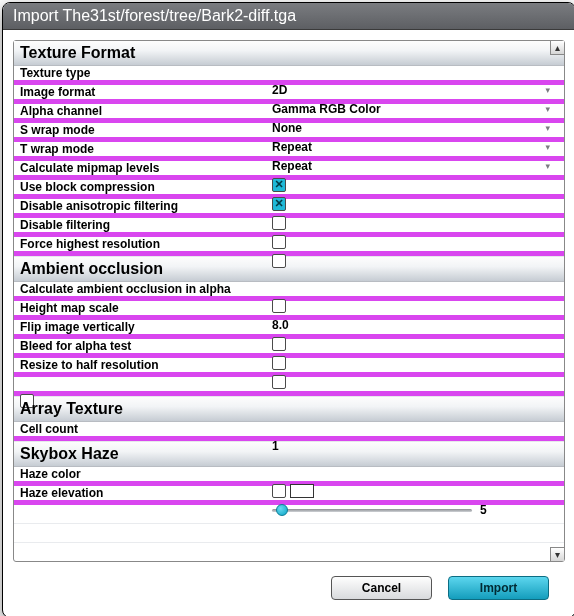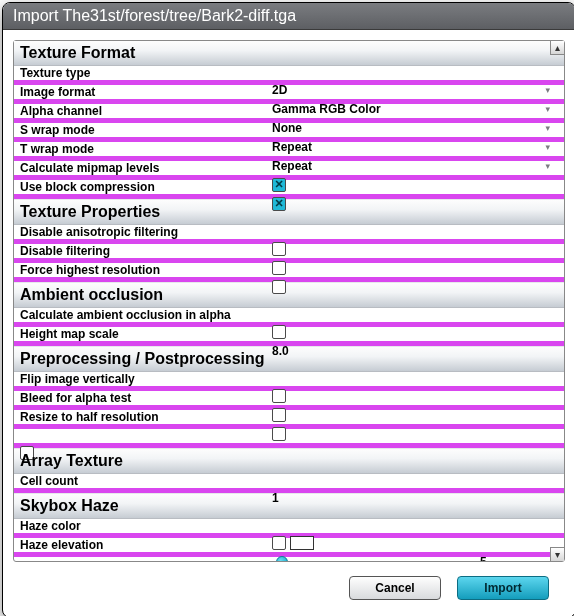--- a/index.html
+++ b/index.html
@@ -110,21 +110,21 @@
   height: 19px;
   border-bottom: 1px solid #e9ebee;
 }
 .button-bar {
   display:flex;
   justify-content:flex-end;
   gap: 16px;
   padding: 14px 16px 10px 10px;
 }
 .btn {
-  width: 92px;
+  width: 101px;
   height: 24px;
   font-size: 12px;
   font-weight: bold;
   border: 1px solid #555;
   border-radius: 4px;
   background: linear-gradient(#fefefe,#d8dadd);
   cursor: pointer;
 }
 .btn.primary {
   background: linear-gradient(#5cd6ee,#149dbc);
@@ -187,21 +187,20 @@
               <span class="checkbox checked"></span>
             </div>
         </div>
         <div class="row">
           <div class="label">Use block compression</div>
           <div class="value">
               <span class="checkbox checked"></span>
             </div>
         </div>
 
-        <div class="section-header">Texture Properties</div>
         <div class="row">
           <div class="label">Disable anisotropic filtering</div>
           <div class="value">
               <span class="checkbox"></span>
             </div>
         </div>
         <div class="row">
           <div class="label">Disable filtering</div>
           <div class="value">
               <span class="checkbox"></span>
@@ -221,21 +220,20 @@
               <span class="checkbox"></span>
             </div>
         </div>
         <div class="row">
           <div class="label">Height map scale</div>
           <div class="value">
               <span class="value-text">8.0</span>
             </div>
         </div>
 
-        <div class="section-header">Preprocessing / Postprocessing</div>
         <div class="row">
           <div class="label">Flip image vertically</div>
           <div class="value">
               <span class="checkbox"></span>
             </div>
         </div>
         <div class="row">
           <div class="label">Bleed for alpha test</div>
           <div class="value">
               <span class="checkbox"></span>

